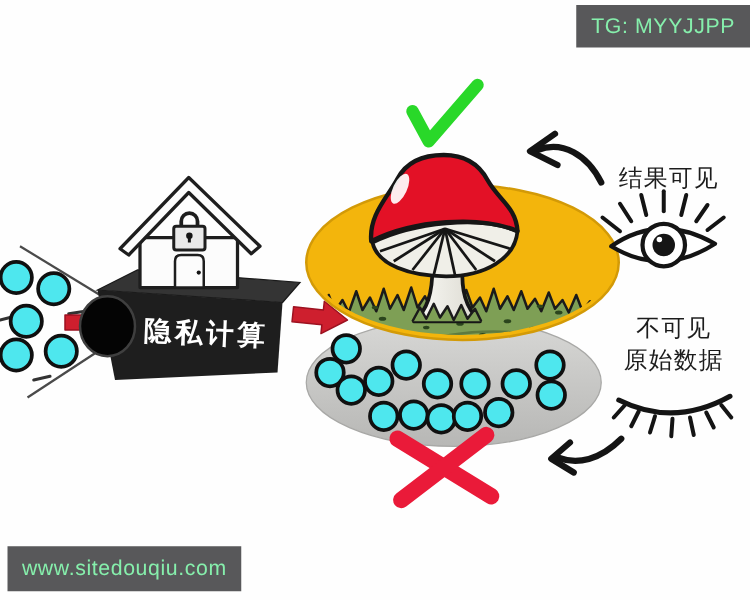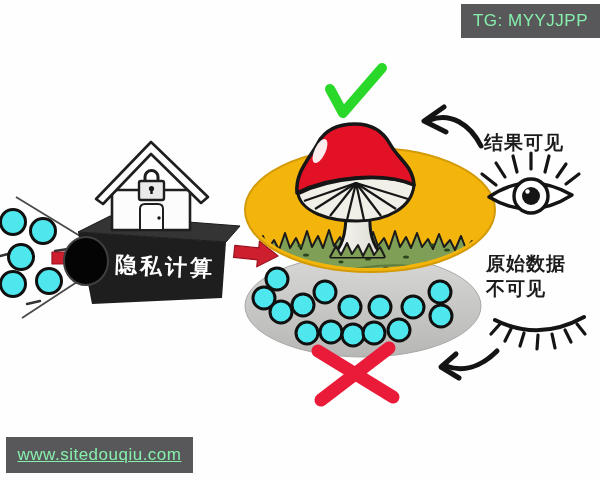--- a/index.html
+++ b/index.html
@@ -3,26 +3,26 @@
 <meta charset="utf-8">
 <style>
   html,body{margin:0;padding:0;background:#fff;}
   .canvas{position:relative;width:600px;height:480px;background:#fefefe;overflow:hidden;
           font-family:"Liberation Sans","DejaVu Sans",sans-serif;}
   .art{position:absolute;left:0;top:0;width:600px;height:480px;}
 
   .badge{position:absolute;background:var(--c-badgebg,#58585a);color:#86efac;display:flex;
          align-items:center;justify-content:center;letter-spacing:.5px;}
   .badge.tg{left:461px;top:4px;width:139px;height:34px;font-size:17px;}
-  .badge.site{left:6px;top:437px;width:187px;height:36px;font-size:17px;text-decoration:underline;}
+  .badge.site{left:6px;top:437px;width:187px;height:36px;font-size:17px;}
 
   .box-label{position:absolute;left:98px;top:252px;width:134px;text-align:center;color:#fff;
              font-size:22px;font-weight:bold;letter-spacing:3px;transform:rotate(2.5deg);}
 
-  .label{position:absolute;color:#1c1c1c;font-weight:700;letter-spacing:1px;}
+  .label{position:absolute;color:#1c1c1c;font-weight:400;text-align:center;letter-spacing:1px;}
   .label.result{left:484px;top:130px;width:102px;font-size:19px;}
   .label.raw{left:486px;top:251px;width:106px;font-size:19px;line-height:25px;}
 
   
   .funnel{stroke:#4a4a4a;stroke-width:1.8;}
   .dash{stroke:#333;stroke-width:2.5;stroke-linecap:round;}
   .dp{fill:var(--c-cyan,#4ee7ee);stroke:#101010;stroke-width:3;}
   .arrow-red{fill:var(--c-arrowred,#ce1f2e);stroke:#9c1120;stroke-width:1.2;stroke-linejoin:round;}
   .box-top{fill:#343434;stroke:#1a1a1a;stroke-width:1;}
   .box-front{fill:var(--c-boxfront,#1e1e1e);}
@@ -219,19 +219,19 @@
       <line class="eye-lash" x1="565" y1="330" x2="571" y2="342"></line>
       <line class="eye-lash" x1="577" y1="324" x2="585" y2="334"></line>
     </g>
   </svg>
 
   <div class="box-label">隐私计算</div>
 
   <div class="label result">结果可见</div>
 
   <div class="label raw">
+    <div>不可见</div>
     <div>原始数据</div>
-    <div>不可见</div>
   </div>
 
   <div class="badge tg">TG: MYYJJPP</div>
   <div class="badge site">www.sitedouqiu.com</div>
 </div>
 
 </body></html>

